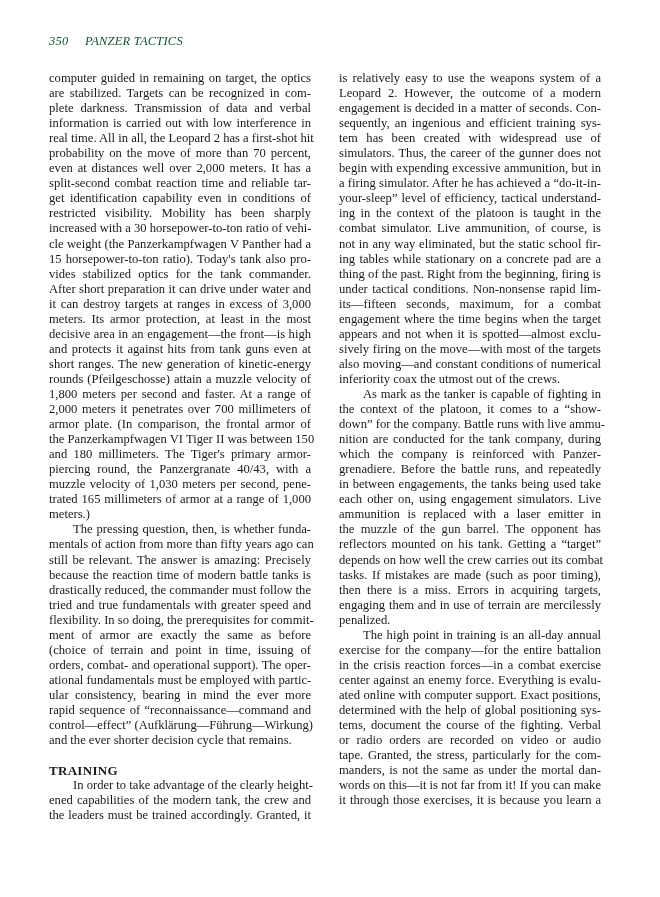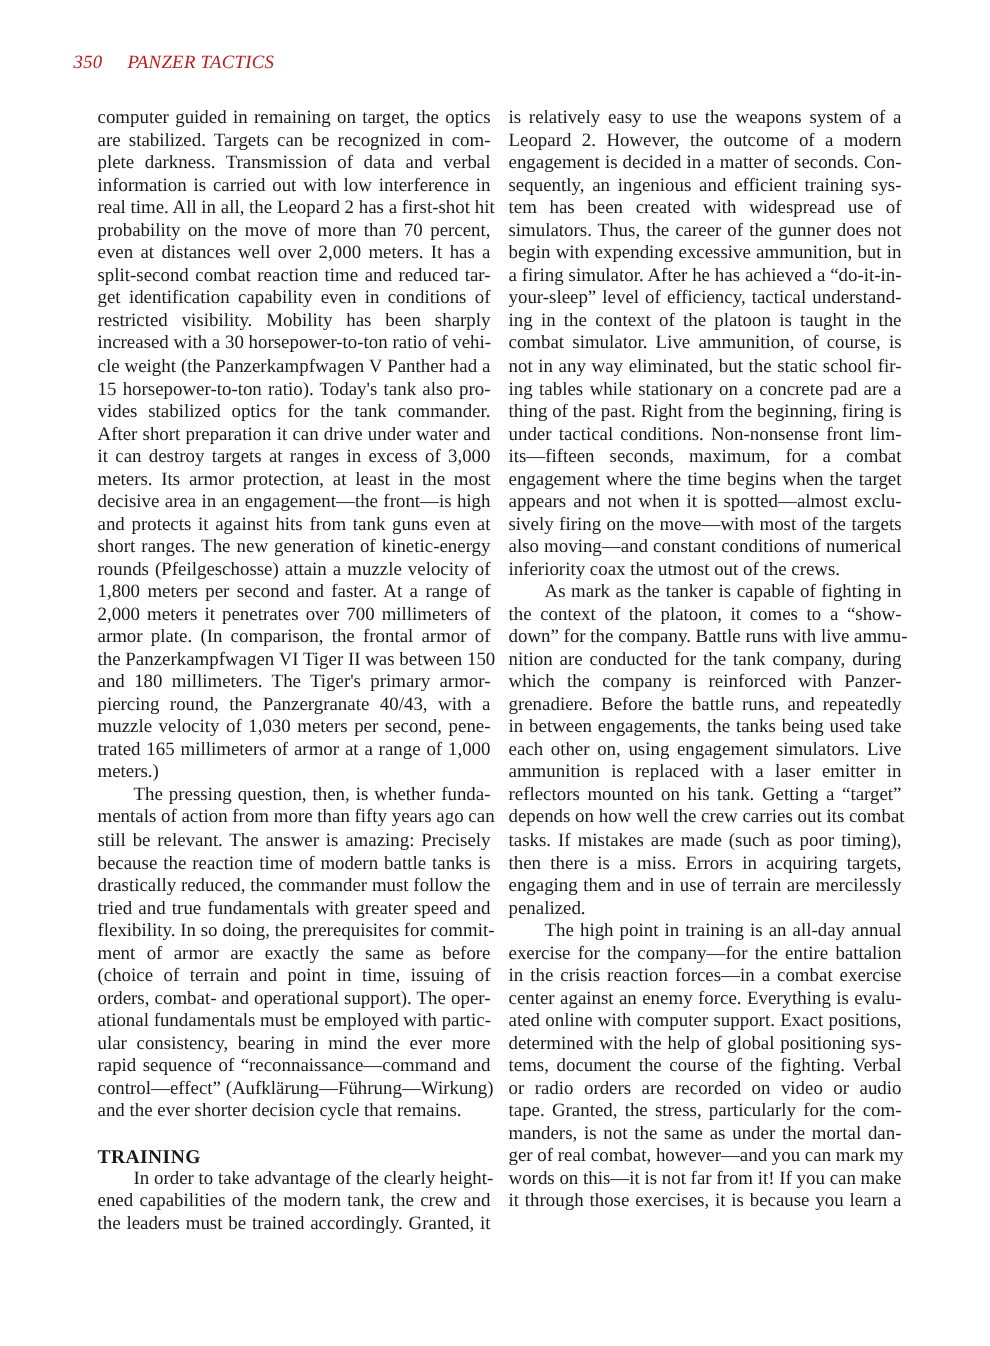--- a/index.html
+++ b/index.html
@@ -5,29 +5,29 @@
     html, body { margin: 0; padding: 0; background: #ffffff; }
     body { width: 660px; height: 897px; position: relative; overflow: hidden; }
     .page {
       position: absolute; left: 0; top: 0; width: 660px; height: 897px;
       background: #ffffff; color: #1a1a1a;
       font-family: "Liberation Serif", "DejaVu Serif", serif;
     }
     .running-head {
       position: absolute; left: 49px; top: 34px;
       font-style: italic; font-size: 12.5px; letter-spacing: 0.2px;
-      color: #b91c1c;
+      color: #14532d;
     }
     .running-head .pnum { display: inline-block; width: 36px; }
     .col {
       position: absolute; top: 71px; width: 262px;
       font-size: 12.6px; line-height: 15.05px;
       text-align: justify; hyphens: none;
     }
-    .col.left { left: 49px; margin-left: 16px; }
+    .col.left { left: 49px; }
     .col.right { left: 339px; }
     .line { display: block; text-align: justify; text-align-last: justify; white-space: nowrap; overflow: visible; }
     .line.last { text-align-last: left; }
     .line.indent { padding-left: 24px; }
     .heading {
       display: block; font-weight: bold; font-size: 13px;
       letter-spacing: 0.3px; margin-top: 15px;
     }
   </style>
 </head>
@@ -40,21 +40,21 @@
 
   <div class="col left">
     <div id="lc-p1">
         <span class="line">computer guided in remaining on target, the optics</span>
         <span class="line">are stabilized. Targets can be recognized in com-</span>
         <span class="line">plete darkness. Transmission of data and verbal</span>
         <span class="line">information is carried out with low interference in</span>
         <span class="line">real time. All in all, the Leopard 2 has a first-shot hit</span>
         <span class="line">probability on the move of more than 70 percent,</span>
         <span class="line">even at distances well over 2,000 meters. It has a</span>
-        <span class="line">split-second combat reaction time and reduced tar-</span>
+        <span class="line">split-second combat reaction time and reliable tar-</span>
         <span class="line">get identification capability even in conditions of</span>
         <span class="line">restricted visibility. Mobility has been sharply</span>
         <span class="line">increased with a 30 horsepower-to-ton ratio of vehi-</span>
         <span class="line">cle weight (the Panzerkampfwagen V Panther had a</span>
         <span class="line">15 horsepower-to-ton ratio). Today's tank also pro-</span>
         <span class="line">vides stabilized optics for the tank commander.</span>
         <span class="line">After short preparation it can drive under water and</span>
         <span class="line">it can destroy targets at ranges in excess of 3,000</span>
         <span class="line">meters. Its armor protection, at least in the most</span>
         <span class="line">decisive area in an engagement—the front—is high</span>
@@ -105,54 +105,54 @@
         <span class="line">tem has been created with widespread use of</span>
         <span class="line">simulators. Thus, the career of the gunner does not</span>
         <span class="line">begin with expending excessive ammunition, but in</span>
         <span class="line">a firing simulator. After he has achieved a “do-it-in-</span>
         <span class="line">your-sleep” level of efficiency, tactical understand-</span>
         <span class="line">ing in the context of the platoon is taught in the</span>
         <span class="line">combat simulator. Live ammunition, of course, is</span>
         <span class="line">not in any way eliminated, but the static school fir-</span>
         <span class="line">ing tables while stationary on a concrete pad are a</span>
         <span class="line">thing of the past. Right from the beginning, firing is</span>
-        <span class="line">under tactical conditions. Non-nonsense front lim-</span>
+        <span class="line">under tactical conditions. Non-nonsense rapid lim-</span>
         <span class="line">its—fifteen seconds, maximum, for a combat</span>
         <span class="line">engagement where the time begins when the target</span>
         <span class="line">appears and not when it is spotted—almost exclu-</span>
         <span class="line">sively firing on the move—with most of the targets</span>
         <span class="line">also moving—and constant conditions of numerical</span>
         <span class="line last">inferiority coax the utmost out of the crews.</span>
       </div>
     <div id="rc-p2">
         <span class="line indent">As mark as the tanker is capable of fighting in</span>
         <span class="line">the context of the platoon, it comes to a “show-</span>
         <span class="line">down” for the company. Battle runs with live ammu-</span>
         <span class="line">nition are conducted for the tank company, during</span>
         <span class="line">which the company is reinforced with Panzer-</span>
         <span class="line">grenadiere. Before the battle runs, and repeatedly</span>
         <span class="line">in between engagements, the tanks being used take</span>
         <span class="line">each other on, using engagement simulators. Live</span>
         <span class="line">ammunition is replaced with a laser emitter in</span>
+        <span class="line">the muzzle of the gun barrel. The opponent has</span>
         <span class="line">reflectors mounted on his tank. Getting a “target”</span>
         <span class="line">depends on how well the crew carries out its combat</span>
         <span class="line">tasks. If mistakes are made (such as poor timing),</span>
         <span class="line">then there is a miss. Errors in acquiring targets,</span>
         <span class="line">engaging them and in use of terrain are mercilessly</span>
         <span class="line last">penalized.</span>
       </div>
     <div id="rc-p3">
         <span class="line indent">The high point in training is an all-day annual</span>
         <span class="line">exercise for the company—for the entire battalion</span>
         <span class="line">in the crisis reaction forces—in a combat exercise</span>
         <span class="line">center against an enemy force. Everything is evalu-</span>
         <span class="line">ated online with computer support. Exact positions,</span>
         <span class="line">determined with the help of global positioning sys-</span>
         <span class="line">tems, document the course of the fighting. Verbal</span>
         <span class="line">or radio orders are recorded on video or audio</span>
         <span class="line">tape. Granted, the stress, particularly for the com-</span>
         <span class="line">manders, is not the same as under the mortal dan-</span>
-        <span class="line">ger of real combat, however—and you can mark my</span>
         <span class="line">words on this—it is not far from it! If you can make</span>
         <span class="line">it through those exercises, it is because you learn a</span>
       </div>
   </div>
 </div>
 
 </body></html>

